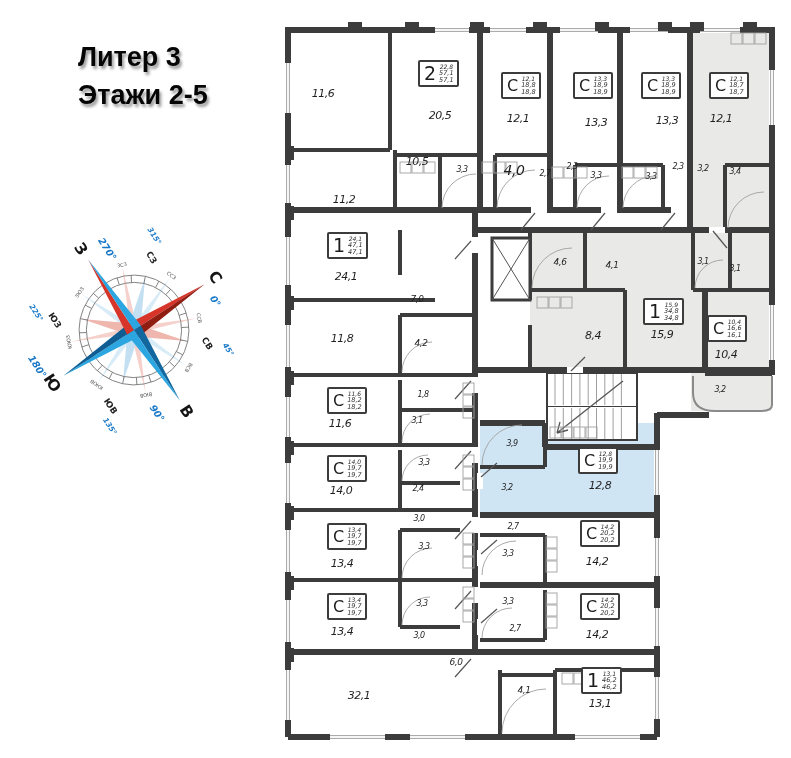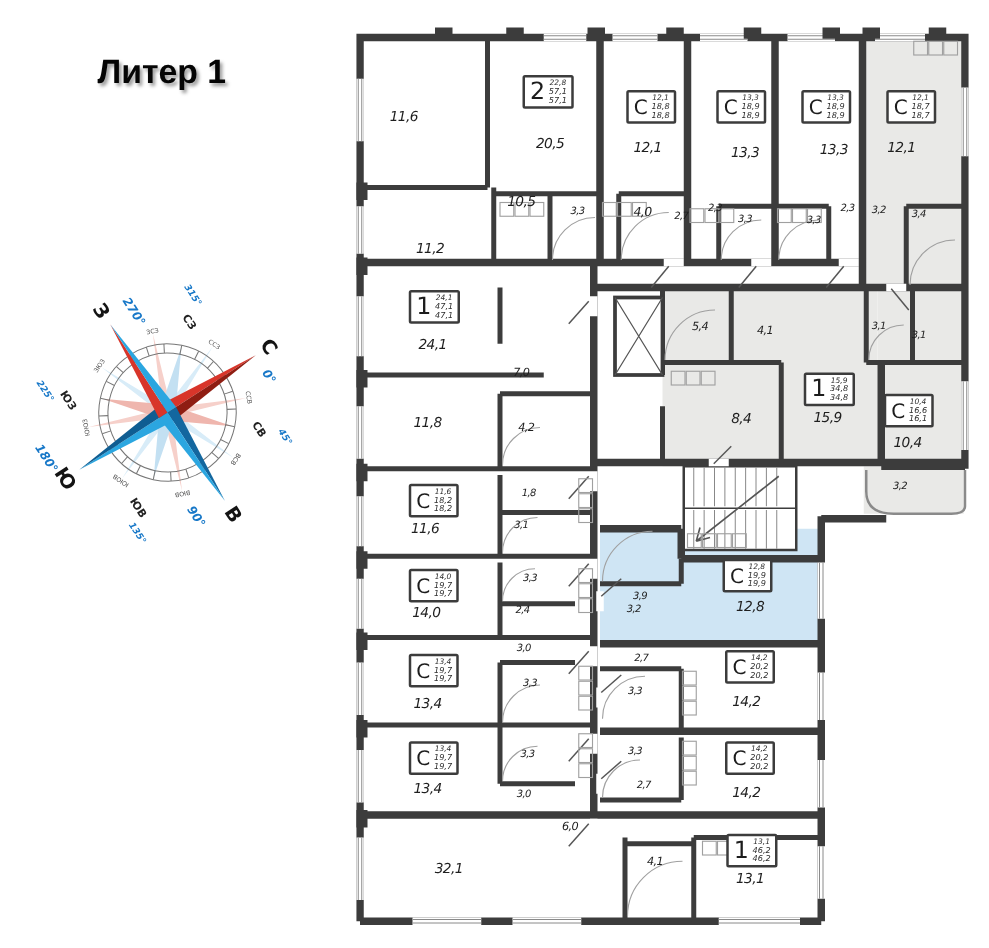--- a/index.html
+++ b/index.html
@@ -28,21 +28,22 @@
   .badge .bl{font-size:16px;line-height:16px;color:#1c1c1c}
   .badge.big .bl{font-size:19px;line-height:19px}
   .badge .bv{display:flex;flex-direction:column;align-items:center;font-size:6.5px;
              line-height:7px;font-style:italic;color:#2c2c2c}
   .badge .bv span:first-child{font-size:6px}
 </style>
 </head>
 <body>
 
 <div class="title">
-  <div>Литер 1</div>
+  <div>Литер 3</div>
+  <div>Этажи 2-5</div>
 </div>
 
 <svg class="compass" width="220" height="216" viewBox="0 0 240 236">
   <g transform="rotate(57 120 118)">
     <g>
       <polygon points="120,48 116,118 124,118" fill="#f6d0ca" transform="rotate(22.5 120 118)"></polygon>
       <polygon points="120,48 116,118 124,118" fill="#d8ecf8" transform="rotate(67.5 120 118)"></polygon>
       <polygon points="120,48 116,118 124,118" fill="#f6d0ca" transform="rotate(112.5 120 118)"></polygon>
       <polygon points="120,48 116,118 124,118" fill="#d8ecf8" transform="rotate(157.5 120 118)"></polygon>
       <polygon points="120,48 116,118 124,118" fill="#f6d0ca" transform="rotate(202.5 120 118)"></polygon>
@@ -363,44 +364,44 @@
   <div id="label-layer">
       <span class="rlabel" style="font-size: 11px; left: 38px; top: 78px;">11,6</span>
       <span class="rlabel" style="font-size: 11px; left: 155px; top: 100px;">20,5</span>
       <span class="rlabel" style="font-size: 11px; left: 233px; top: 103px;">12,1</span>
       <span class="rlabel" style="font-size: 11px; left: 311px; top: 107px;">13,3</span>
       <span class="rlabel" style="font-size: 11px; left: 382px; top: 105px;">13,3</span>
       <span class="rlabel" style="font-size: 11px; left: 436px; top: 103px;">12,1</span>
       <span class="rlabel" style="font-size: 11px; left: 59px; top: 184px;">11,2</span>
       <span class="rlabel" style="font-size: 11px; left: 132px; top: 146px;">10,5</span>
       <span class="rlabel" style="font-size: 8px; left: 177px; top: 154px;">3,3</span>
-      <span class="rlabel" style="font-size: 10px; left: 229px; top: 155px;">4,0</span>
+      <span class="rlabel" style="font-size: 14px; left: 229px; top: 155px;">4,0</span>
       <span class="rlabel" style="font-size: 8px; left: 260px; top: 158px;">2,7</span>
       <span class="rlabel" style="font-size: 8px; left: 287px; top: 151px;">2,3</span>
       <span class="rlabel" style="font-size: 8px; left: 311px; top: 160px;">3,3</span>
       <span class="rlabel" style="font-size: 8px; left: 366px; top: 161px;">3,3</span>
       <span class="rlabel" style="font-size: 8px; left: 393px; top: 151px;">2,3</span>
       <span class="rlabel" style="font-size: 8px; left: 418px; top: 153px;">3,2</span>
       <span class="rlabel" style="font-size: 8px; left: 450px; top: 156px;">3,4</span>
       <span class="rlabel" style="font-size: 11px; left: 61px; top: 261px;">24,1</span>
       <span class="rlabel" style="font-size: 9px; left: 132px; top: 284px;">7,0</span>
-      <span class="rlabel" style="font-size: 9px; left: 275px; top: 247px;">5,4</span>
+      <span class="rlabel" style="font-size: 9px; left: 275px; top: 247px;">4,6</span>
       <span class="rlabel" style="font-size: 9px; left: 327px; top: 250px;">4,1</span>
       <span class="rlabel" style="font-size: 8px; left: 418px; top: 246px;">3,1</span>
       <span class="rlabel" style="font-size: 8px; left: 450px; top: 253px;">3,1</span>
       <span class="rlabel" style="font-size: 11px; left: 57px; top: 323px;">11,8</span>
       <span class="rlabel" style="font-size: 9px; left: 136px; top: 328px;">4,2</span>
       <span class="rlabel" style="font-size: 11px; left: 308px; top: 320px;">8,4</span>
       <span class="rlabel" style="font-size: 11px; left: 377px; top: 319px;">15,9</span>
       <span class="rlabel" style="font-size: 11px; left: 441px; top: 339px;">10,4</span>
       <span class="rlabel" style="font-size: 8px; left: 138px; top: 379px;">1,8</span>
       <span class="rlabel" style="font-size: 8px; left: 132px; top: 405px;">3,1</span>
       <span class="rlabel" style="font-size: 11px; left: 55px; top: 408px;">11,6</span>
       <span class="rlabel" style="font-size: 8px; left: 435px; top: 374px;">3,2</span>
-      <span class="rlabel" style="font-size: 8px; left: 227px; top: 428px; margin-top: 34px;">3,9</span>
+      <span class="rlabel" style="font-size: 8px; left: 227px; top: 428px;">3,9</span>
       <span class="rlabel" style="font-size: 8px; left: 222px; top: 472px;">3,2</span>
       <span class="rlabel" style="font-size: 11px; left: 315px; top: 470px;">12,8</span>
       <span class="rlabel" style="font-size: 11px; left: 56px; top: 475px;">14,0</span>
       <span class="rlabel" style="font-size: 8px; left: 139px; top: 447px;">3,3</span>
       <span class="rlabel" style="font-size: 8px; left: 133px; top: 473px;">2,4</span>
       <span class="rlabel" style="font-size: 8px; left: 134px; top: 503px;">3,0</span>
       <span class="rlabel" style="font-size: 8px; left: 228px; top: 511px;">2,7</span>
       <span class="rlabel" style="font-size: 8px; left: 223px; top: 538px;">3,3</span>
       <span class="rlabel" style="font-size: 11px; left: 312px; top: 546px;">14,2</span>
       <span class="rlabel" style="font-size: 11px; left: 57px; top: 548px;">13,4</span>

